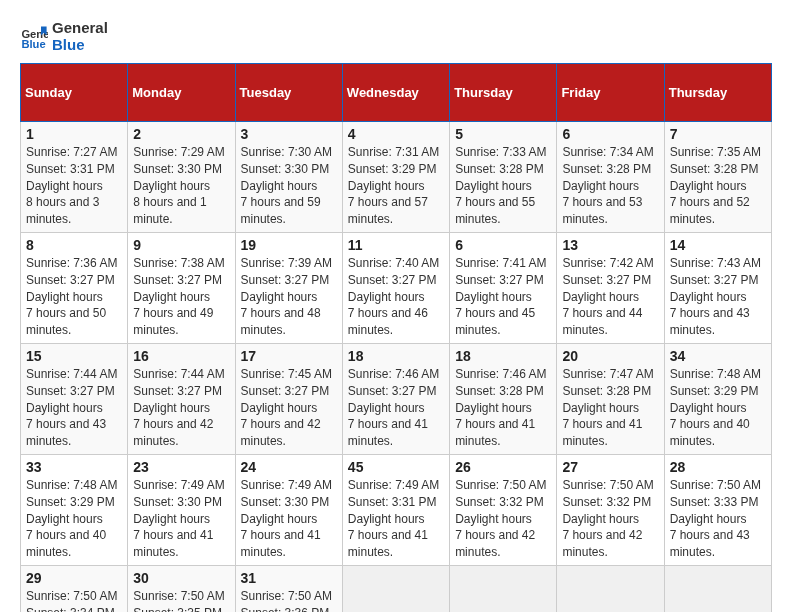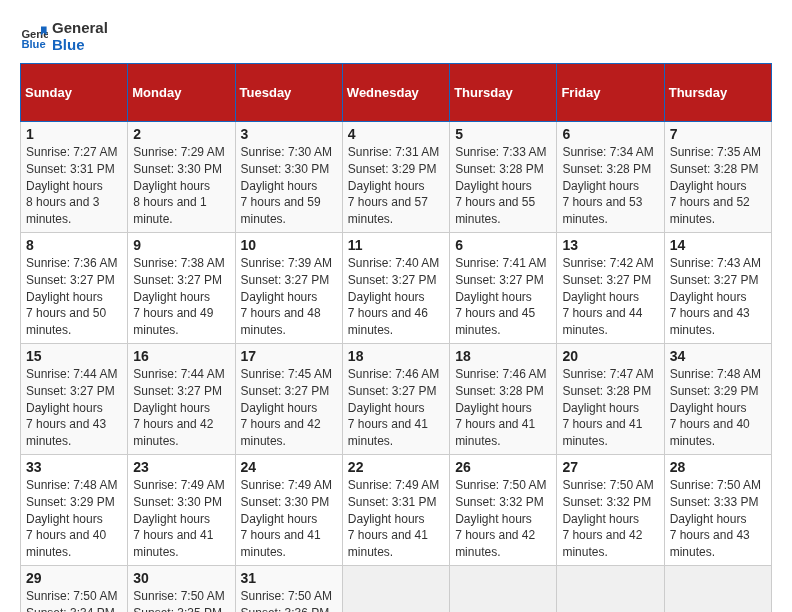--- a/index.html
+++ b/index.html
@@ -148,21 +148,21 @@
       <tr>
         <td>
           <span class="day-number">8</span>
           <div class="day-info">Sunrise: 7:36 AM<br>Sunset: 3:27 PM<br>Daylight hours<br>7 hours and 50 minutes.</div>
         </td>
         <td>
           <span class="day-number">9</span>
           <div class="day-info">Sunrise: 7:38 AM<br>Sunset: 3:27 PM<br>Daylight hours<br>7 hours and 49 minutes.</div>
         </td>
         <td>
-          <span class="day-number">10</span>
+          <span class="day-number">19</span>
           <div class="day-info">Sunrise: 7:39 AM<br>Sunset: 3:27 PM<br>Daylight hours<br>7 hours and 48 minutes.</div>
         </td>
         <td>
           <span class="day-number">11</span>
           <div class="day-info">Sunrise: 7:40 AM<br>Sunset: 3:27 PM<br>Daylight hours<br>7 hours and 46 minutes.</div>
         </td>
         <td>
           <span class="day-number">6</span>
           <div class="day-info">Sunrise: 7:41 AM<br>Sunset: 3:27 PM<br>Daylight hours<br>7 hours and 45 minutes.</div>
         </td>
@@ -212,21 +212,21 @@
         </td>
         <td>
           <span class="day-number">23</span>
           <div class="day-info">Sunrise: 7:49 AM<br>Sunset: 3:30 PM<br>Daylight hours<br>7 hours and 41 minutes.</div>
         </td>
         <td>
           <span class="day-number">24</span>
           <div class="day-info">Sunrise: 7:49 AM<br>Sunset: 3:30 PM<br>Daylight hours<br>7 hours and 41 minutes.</div>
         </td>
         <td>
-          <span class="day-number">22</span>
+          <span class="day-number">45</span>
           <div class="day-info">Sunrise: 7:49 AM<br>Sunset: 3:31 PM<br>Daylight hours<br>7 hours and 41 minutes.</div>
         </td>
         <td>
           <span class="day-number">26</span>
           <div class="day-info">Sunrise: 7:50 AM<br>Sunset: 3:32 PM<br>Daylight hours<br>7 hours and 42 minutes.</div>
         </td>
         <td>
           <span class="day-number">27</span>
           <div class="day-info">Sunrise: 7:50 AM<br>Sunset: 3:32 PM<br>Daylight hours<br>7 hours and 42 minutes.</div>
         </td>

